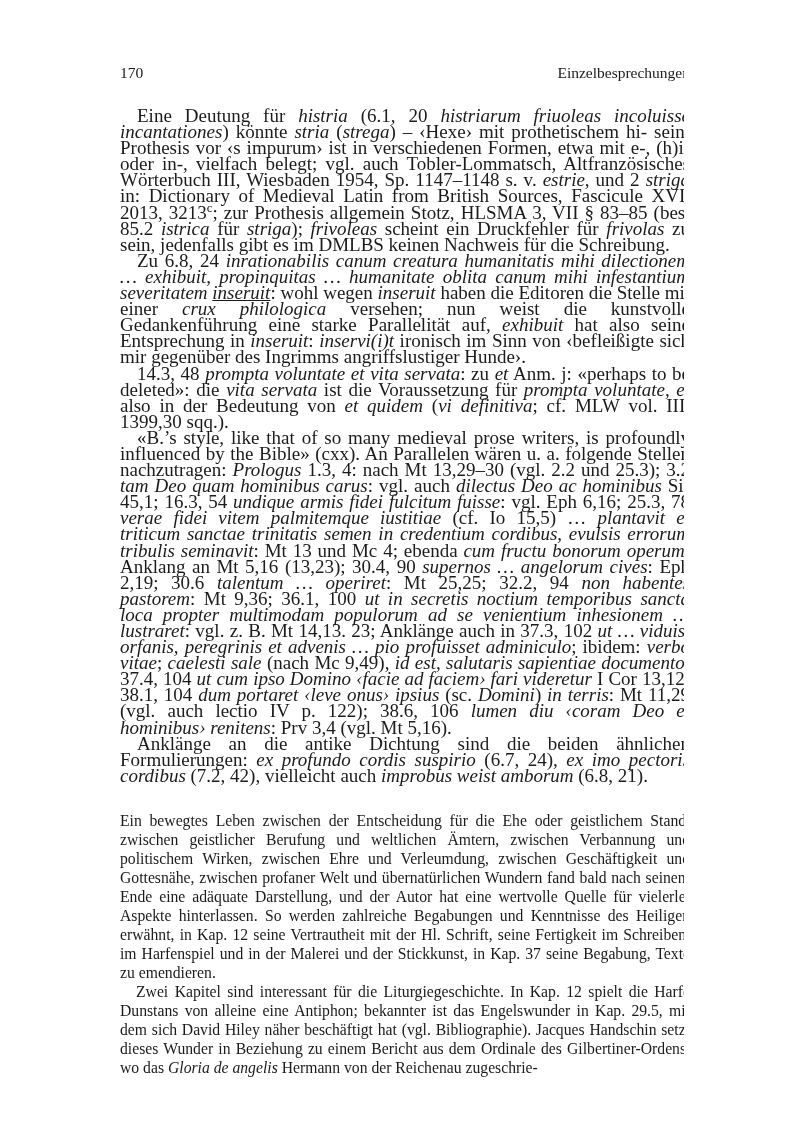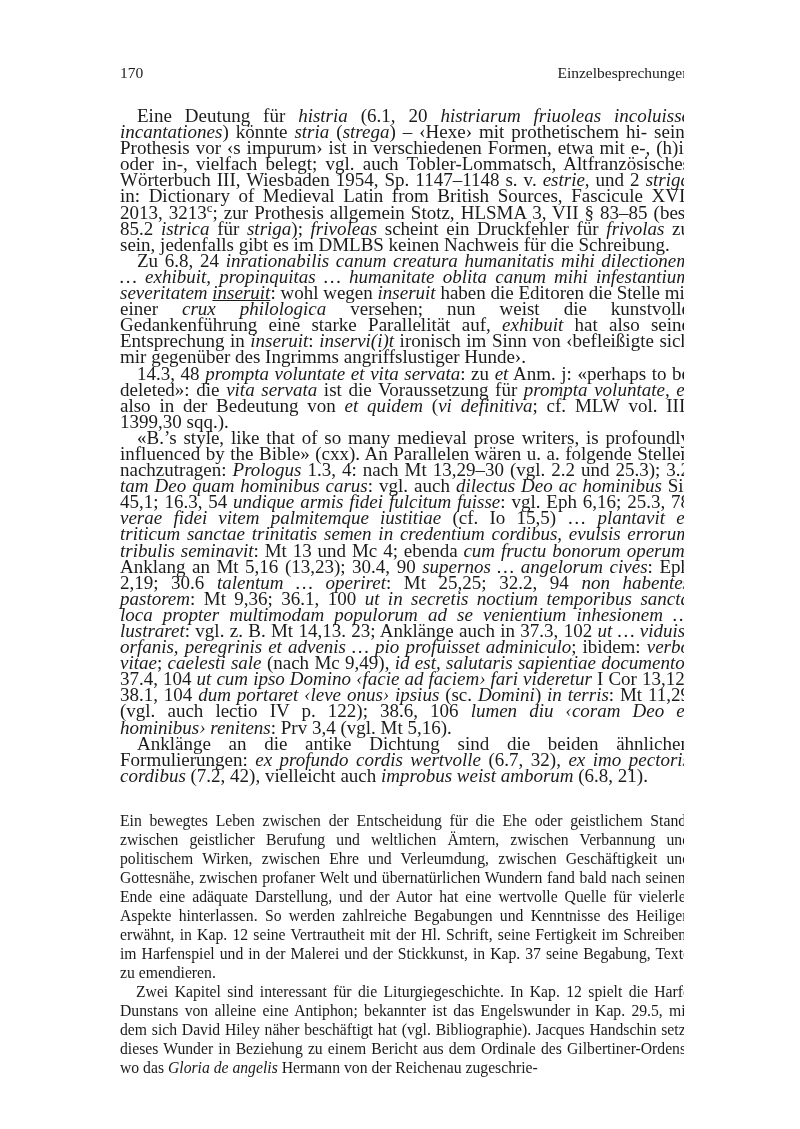--- a/index.html
+++ b/index.html
@@ -54,21 +54,21 @@
     <header class="pagehead">
       <span>170</span>
       <span>Einzelbesprechungen</span>
     </header>
 
     <div class="apparatus">
         <p class="para"><span>Eine Deutung für </span><span class="it">histria</span><span> (6.1, 20 </span><span class="it">histriarum friuoleas incoluisse incantationes</span><span>) könnte </span><span class="it">stria</span><span> (</span><span class="it">strega</span><span>) – ‹Hexe› mit prothetischem hi- sein; Prothesis vor ‹s impurum› ist in verschiedenen Formen, etwa mit e-, (h)i- oder in-, vielfach belegt; vgl. auch Tobler-Lommatsch, Altfranzösisches Wörterbuch III, Wiesbaden 1954, Sp. 1147–1148 s. v. </span><span class="it">estrie</span><span>, und 2 </span><span class="it">striga</span><span> in: Dictionary of Medieval Latin from British Sources, Fascicule XVI, 2013, 3213</span><span class="sup">c</span><span>; zur Prothesis allgemein Stotz, HLSMA 3, VII § 83–85 (bes. 85.2 </span><span class="it">istrica</span><span> für </span><span class="it">striga</span><span>); </span><span class="it">frivoleas</span><span> scheint ein Druckfehler für </span><span class="it">frivolas</span><span> zu sein, jedenfalls gibt es im DMLBS keinen Nachweis für die Schreibung.</span></p>
         <p class="para"><span>Zu 6.8, 24 </span><span class="it">inrationabilis canum creatura humanitatis mihi dilectionem … exhibuit, propinquitas … humanitate oblita canum mihi infestantium severitatem </span><span class="it un">inseruit</span><span>: wohl wegen </span><span class="it">inseruit</span><span> haben die Editoren die Stelle mit einer </span><span class="it">crux philologica</span><span> versehen; nun weist die kunstvolle Gedankenführung eine starke Parallelität auf, </span><span class="it">exhibuit</span><span> hat also seine Entsprechung in </span><span class="it">inseruit</span><span>: </span><span class="it">inservi(i)t</span><span> ironisch im Sinn von ‹befleißigte sich mir gegenüber des Ingrimms angriffslustiger Hunde›.</span></p>
         <p class="para"><span>14.3, 48 </span><span class="it">prompta voluntate et vita servata</span><span>: zu </span><span class="it">et</span><span> Anm. j: «perhaps to be deleted»: die </span><span class="it">vita servata</span><span> ist die Voraussetzung für </span><span class="it">prompta voluntate, et</span><span> also in der Bedeutung von </span><span class="it">et quidem</span><span> (</span><span class="it">vi definitiva</span><span>; cf. MLW vol. III, 1399,30 sqq.).</span></p>
         <p class="para"><span>«B.’s style, like that of so many medieval prose writers, is profoundly influenced by the Bible» (cxx). An Parallelen wären u. a. folgende Stellen nachzutragen: </span><span class="it">Prologus</span><span> 1.3, 4: nach Mt 13,29–30 (vgl. 2.2 und 25.3); 3.2 </span><span class="it">tam Deo quam hominibus carus</span><span>: vgl. auch </span><span class="it">dilectus Deo ac hominibus</span><span> Sir 45,1; 16.3, 54 </span><span class="it">undique armis fidei fulcitum fuisse</span><span>: vgl. Eph 6,16; 25.3, 78 </span><span class="it">verae fidei vitem palmitemque iustitiae</span><span> (cf. Io 15,5) … </span><span class="it">plantavit et triticum sanctae trinitatis semen in credentium cordibus, evulsis errorum tribulis seminavit</span><span>: Mt 13 und Mc 4; ebenda </span><span class="it">cum fructu bonorum operum</span><span>: Anklang an Mt 5,16 (13,23); 30.4, 90 </span><span class="it">supernos … angelorum cives</span><span>: Eph 2,19; 30.6 </span><span class="it">talentum … operiret</span><span>: Mt 25,25; 32.2, 94 </span><span class="it">non habentes pastorem</span><span>: Mt 9,36; 36.1, 100 </span><span class="it">ut in secretis noctium temporibus sancta loca propter multimodam populorum ad se venientium inhesionem … lustraret</span><span>: vgl. z. B. Mt 14,13. 23; Anklänge auch in 37.3, 102 </span><span class="it">ut … viduis, orfanis, peregrinis et advenis … pio profuisset adminiculo</span><span>; ibidem: </span><span class="it">verbo vitae</span><span>; </span><span class="it">caelesti sale</span><span> (nach Mc 9,49), </span><span class="it">id est, salutaris sapientiae documento</span><span>; 37.4, 104 </span><span class="it">ut cum ipso Domino ‹facie ad faciem› fari videretur</span><span> I Cor 13,12; 38.1, 104 </span><span class="it">dum portaret ‹leve onus› ipsius</span><span> (sc. </span><span class="it">Domini</span><span>) </span><span class="it">in terris</span><span>: Mt 11,29 (vgl. auch lectio IV p. 122); 38.6, 106 </span><span class="it">lumen diu ‹coram Deo et hominibus› renitens</span><span>: Prv 3,4 (vgl. Mt 5,16).</span></p>
-        <p class="para"><span>Anklänge an die antike Dichtung sind die beiden ähnlichen Formulierungen: </span><span class="it">ex profundo cordis wertvolle</span><span> (6.7, 32), </span><span class="it">ex imo pectoris cordibus</span><span> (7.2, 42), vielleicht auch </span><span class="it">improbus weist amborum</span><span> (6.8, 21).</span></p>
+        <p class="para"><span>Anklänge an die antike Dichtung sind die beiden ähnlichen Formulierungen: </span><span class="it">ex profundo cordis suspirio</span><span> (6.7, 24), </span><span class="it">ex imo pectoris cordibus</span><span> (7.2, 42), vielleicht auch </span><span class="it">improbus weist amborum</span><span> (6.8, 21).</span></p>
       </div>
 
     <div class="bodyblock">
         <p class="para noindent"><span>Ein bewegtes Leben zwischen der Entscheidung für die Ehe oder geistlichem Stand, zwischen geistlicher Berufung und weltlichen Ämtern, zwischen Verbannung und politischem Wirken, zwischen Ehre und Verleumdung, zwischen Geschäftigkeit und Gottesnähe, zwischen profaner Welt und übernatürlichen Wundern fand bald nach seinem Ende eine adäquate Darstellung, und der Autor hat eine wertvolle Quelle für vielerlei Aspekte hinterlassen. So werden zahlreiche Begabungen und Kenntnisse des Heiligen erwähnt, in Kap. 12 seine Vertrautheit mit der Hl. Schrift, seine Fertigkeit im Schreiben, im Harfenspiel und in der Malerei und der Stickkunst, in Kap. 37 seine Begabung, Texte zu emendieren.</span></p>
         <p class="para"><span>Zwei Kapitel sind interessant für die Liturgiegeschichte. In Kap. 12 spielt die Harfe Dunstans von alleine eine Antiphon; bekannter ist das Engelswunder in Kap. 29.5, mit dem sich David Hiley näher beschäftigt hat (vgl. Bibliographie). Jacques Handschin setzt dieses Wunder in Beziehung zu einem Bericht aus dem Ordinale des Gilbertiner-Ordens, wo das </span><span class="it">Gloria de angelis</span><span> Hermann von der Reichenau zugeschrie-</span></p>
       </div>
 
   </div>
 </div>
 

